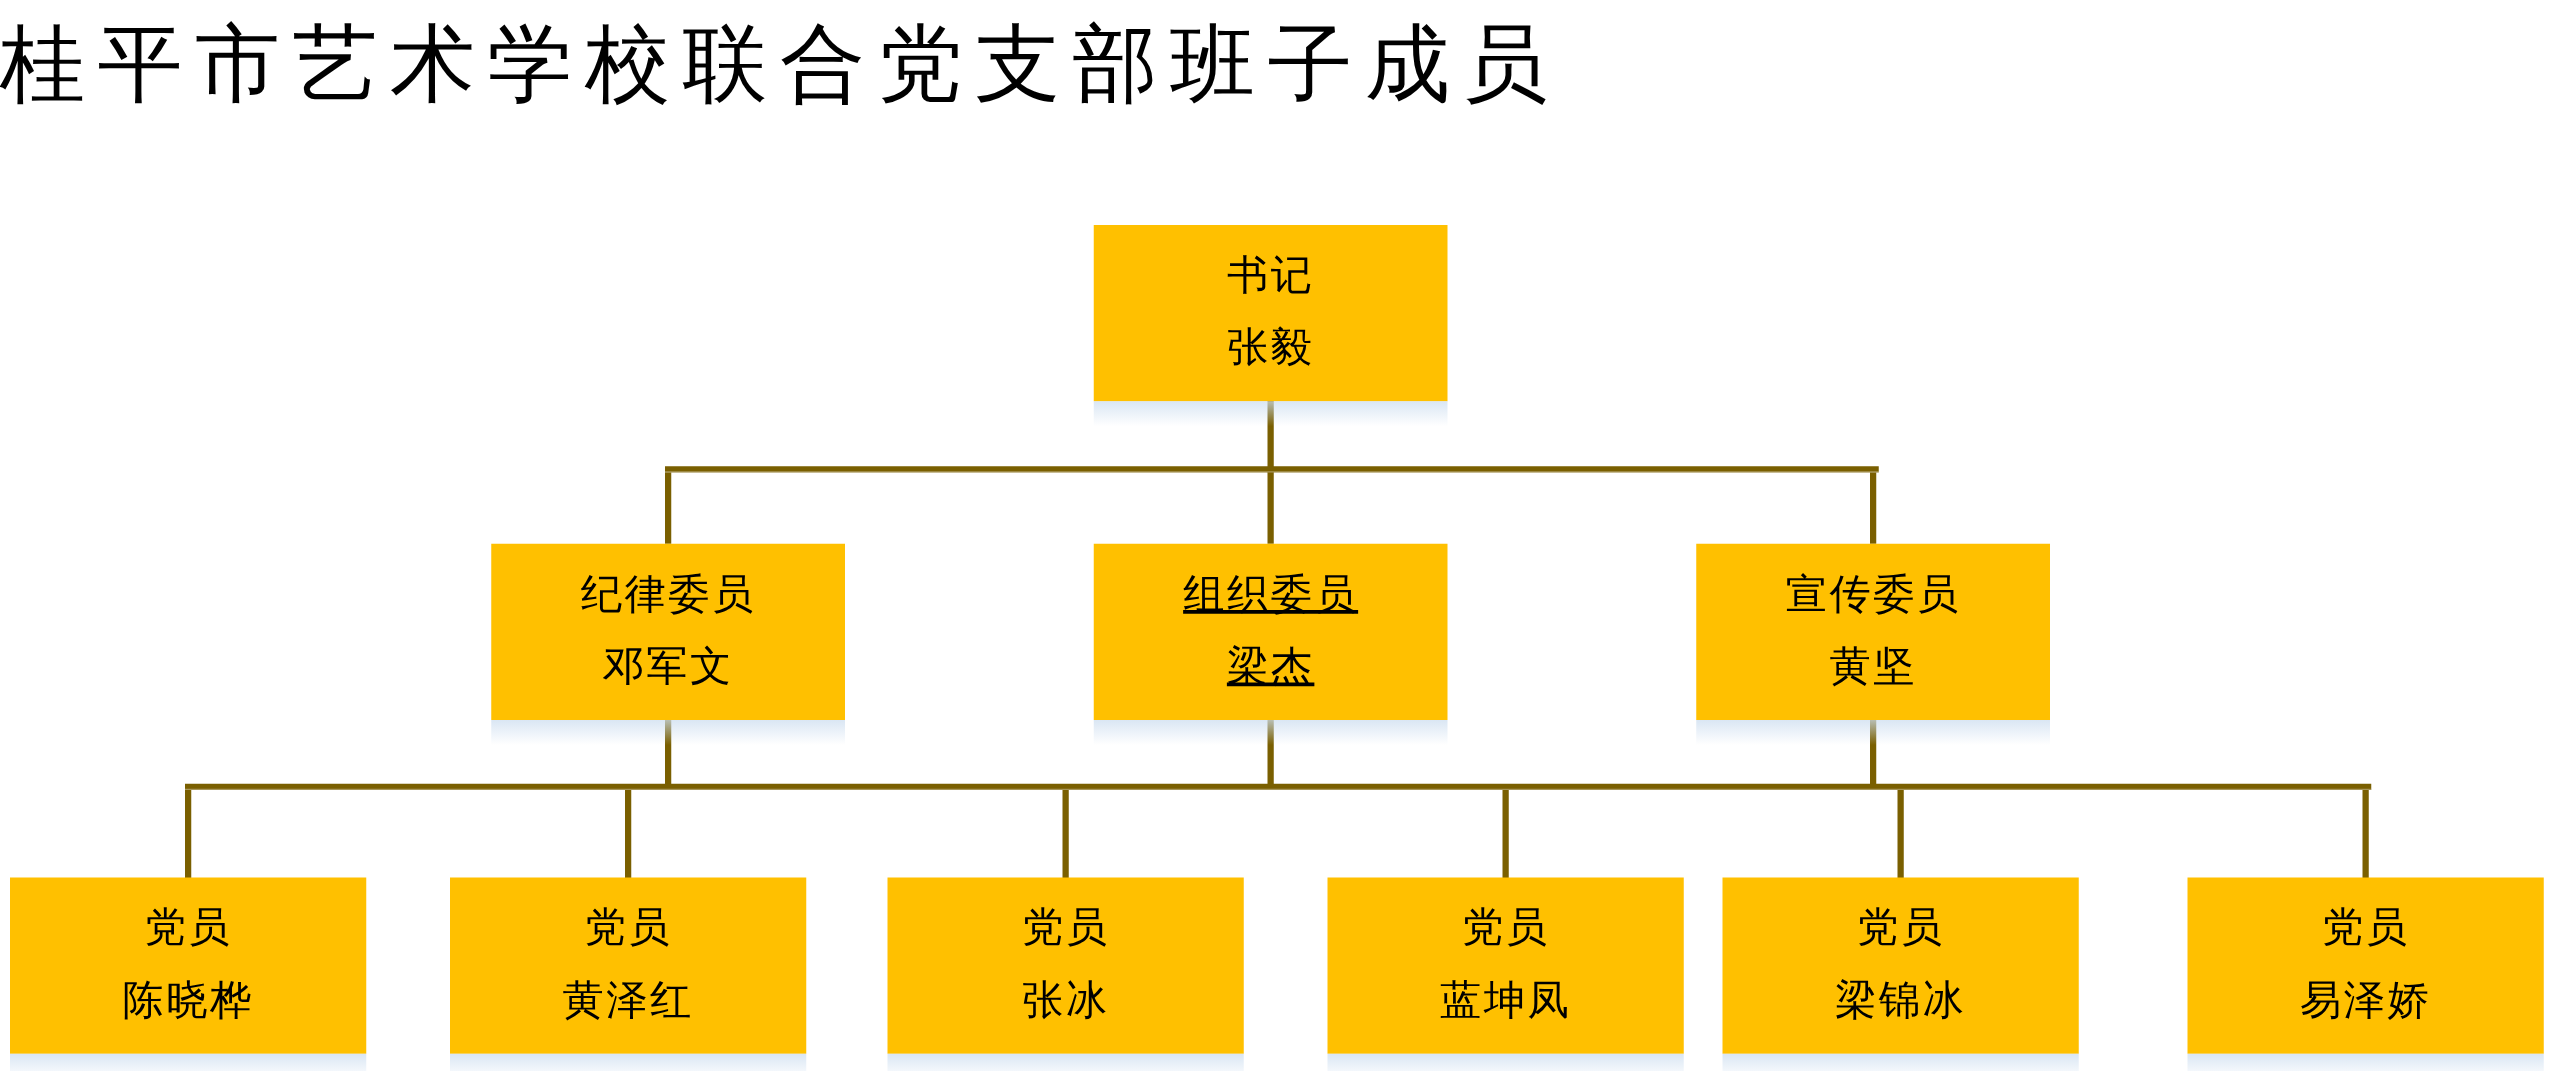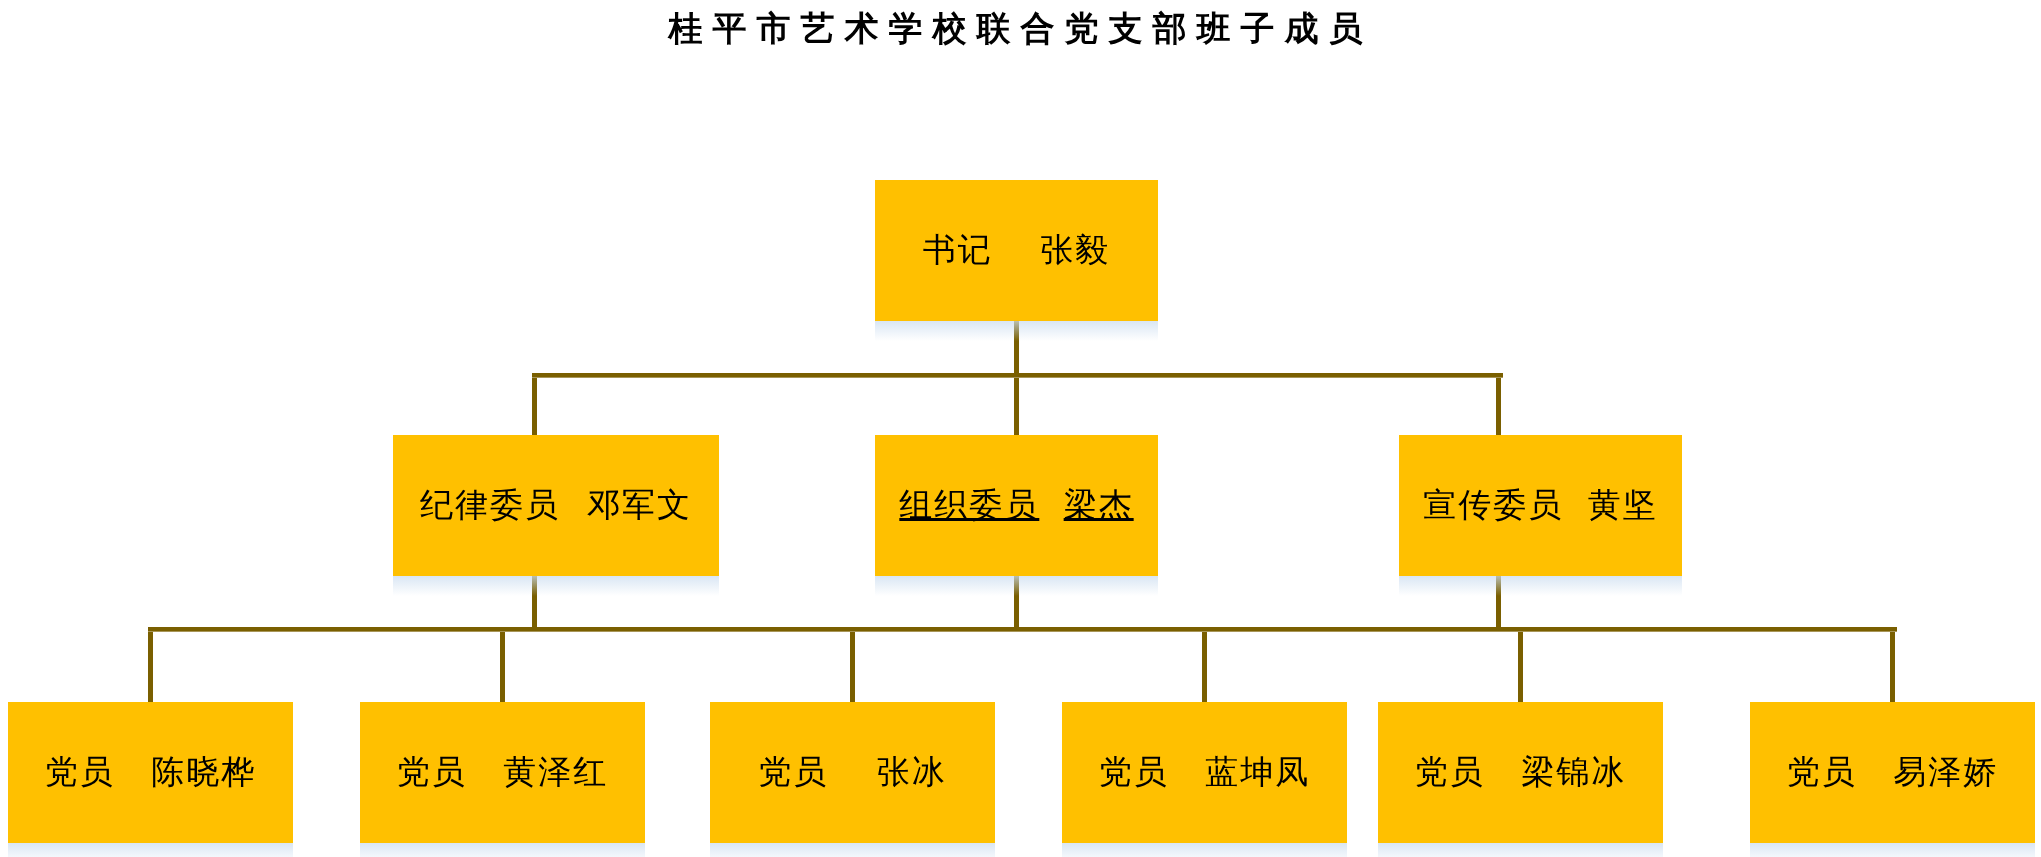--- a/index.html
+++ b/index.html
@@ -13,34 +13,33 @@
     height: 857px;
     background: #ffffff;
     overflow: hidden;
     font-family: "Liberation Serif", "DejaVu Serif", serif;
   }
   .chart-title {
     position: absolute;
     top: 6px;
     left: 0;
     width: 100%;
-    text-align: center;
     font-family: "Liberation Sans", "DejaVu Sans", sans-serif;
-    font-weight: 700;
-    font-size: 34px;
+    font-weight: 400;
+    font-size: 68px;
     letter-spacing: 10px;
     color: #000000;
     margin: 0;
     white-space: nowrap;
   }
   .node {
     position: absolute;
     background: #FFC000;
     display: flex;
-    flex-direction: row;
+    flex-direction: column;
     justify-content: space-evenly;
     align-items: center;
     text-align: center;
     box-sizing: border-box;
   }
   
   .node::after {
     content: "";
     position: absolute;
     left: 0;
@@ -86,29 +85,29 @@
   <div class="conn v" style="left:850px; top:632px; height:71px;"></div>
   <div class="conn v" style="left:1202px; top:632px; height:71px;"></div>
   <div class="conn v" style="left:1518px; top:632px; height:71px;"></div>
   <div class="conn v" style="left:1890px; top:632px; height:71px;"></div>
 
   <div class="node" style="left:875px; top:180px; width:283px; height:141px;">
     <div class="role">书记</div>
     <div class="name">张毅</div>
   </div>
 
-  <div class="node" style="left:393px; top:435px; width:326px; height:141px;">
+  <div class="node" style="left:393px; top:435px; width:283px; height:141px;">
     <div class="role">纪律委员</div>
     <div class="name">邓军文</div>
   </div>
   <div class="node" style="left:875px; top:435px; width:283px; height:141px;text-decoration:underline;">
     <div class="role">组织委员</div>
     <div class="name">梁杰</div>
   </div>
-  <div class="node" style="left:1357px; top:435px; width:283px; height:141px;margin-left:42px;">
+  <div class="node" style="left:1357px; top:435px; width:283px; height:141px;">
     <div class="role">宣传委员</div>
     <div class="name">黄坚</div>
   </div>
 
   <div class="node" style="left:8px; top:702px; width:285px; height:141px;">
     <div class="role">党员</div>
     <div class="name">陈晓桦</div>
   </div>
   <div class="node" style="left:360px; top:702px; width:285px; height:141px;">
     <div class="role">党员</div>

